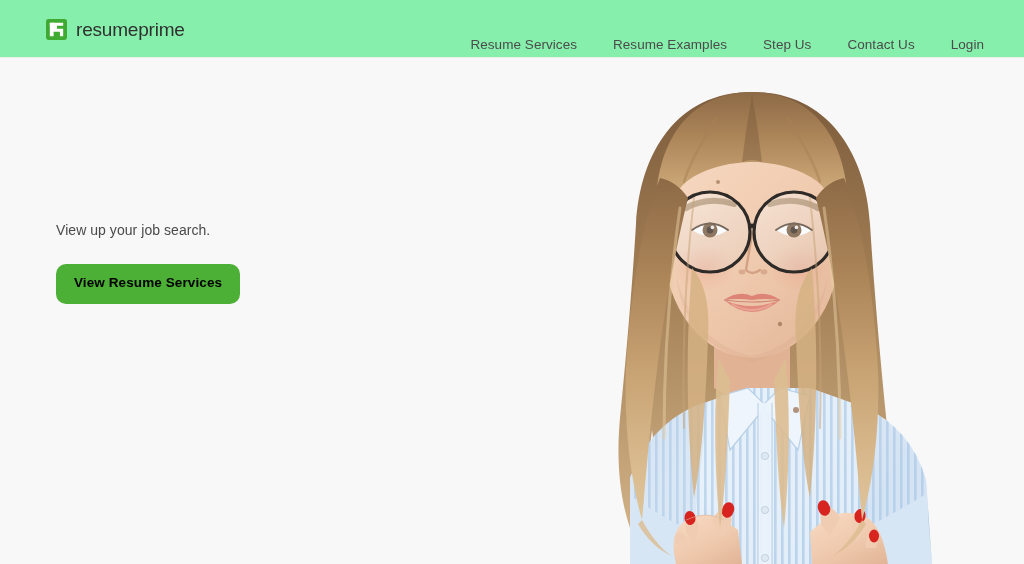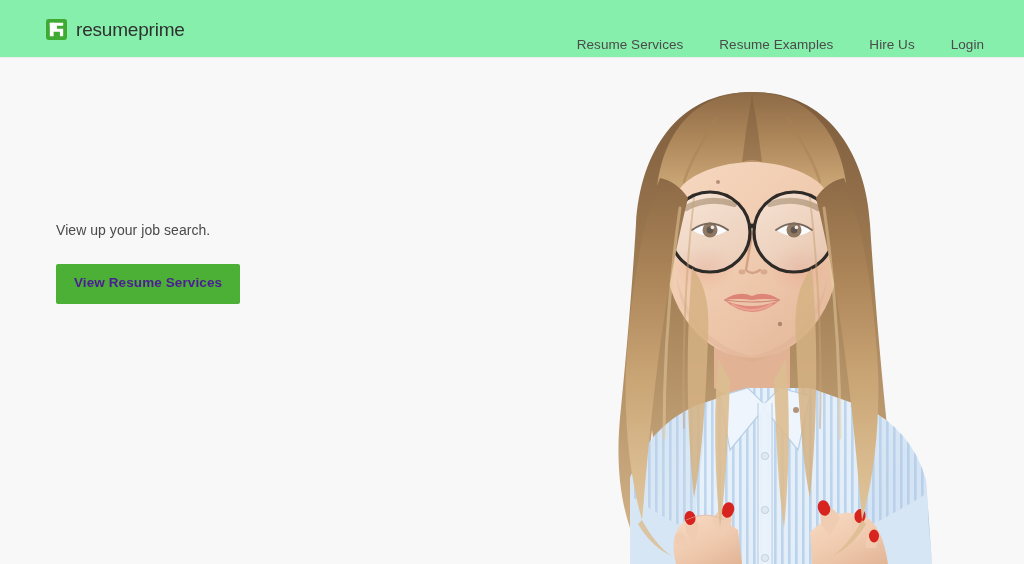--- a/index.html
+++ b/index.html
@@ -114,27 +114,27 @@
     font-size: 14px;
     color: #4a4a4a;
     line-height: 20px;
     letter-spacing: 0.05px;
   }
 
   #hero-cta {
     margin-top: 24px;
     display: inline-block;
     background: #4caf36;
-    color: #4c1d95;
+    color: #000000;
     font-size: 13.5px;
     font-weight: 700;
     letter-spacing: 0.1px;
     padding: 12px 18px 13px 18px;
     border: none;
-    border-radius: 2px;
+    border-radius: 10px;
     cursor: pointer;
     font-family: "Liberation Sans", sans-serif;
     line-height: 1.1;
   }
 
   
   #hero-figure {
     position: absolute;
     right: 0;
     bottom: 0;
@@ -157,21 +157,22 @@
         <rect x="0" y="0" width="22" height="22" rx="2.5" fill="#3faa32"></rect>
         <path d="M4 4 h14 v3.2 h-6.6 v3.0 h6.6 v7.8 h-3.4 v-4.6 h-6.6 v4.6 h-4 z" fill="#ffffff"></path>
         <path d="M4 4 h5.2 v3.4 h-5.2 z" fill="#ffffff"></path>
       </svg>
       <span class="brand-name">resumeprime</span>
     </div>
 
     <nav id="main-nav">
       <a class="nav-link" href="#">Resume Services</a>
       <a class="nav-link" href="#">Resume Examples</a>
-      <a class="nav-link" href="#">Hire Us</a>
+      <a class="nav-link" href="#">Step Us</a>
+      <a class="nav-link" href="#">Contact Us</a>
       <a class="nav-link" href="#">Login</a>
     </nav>
 
   </header>
 
   <section id="hero">
 
     <div id="hero-copy">
       <p id="hero-subtitle">View up your job search.</p>
       <button id="hero-cta">View Resume Services</button>

